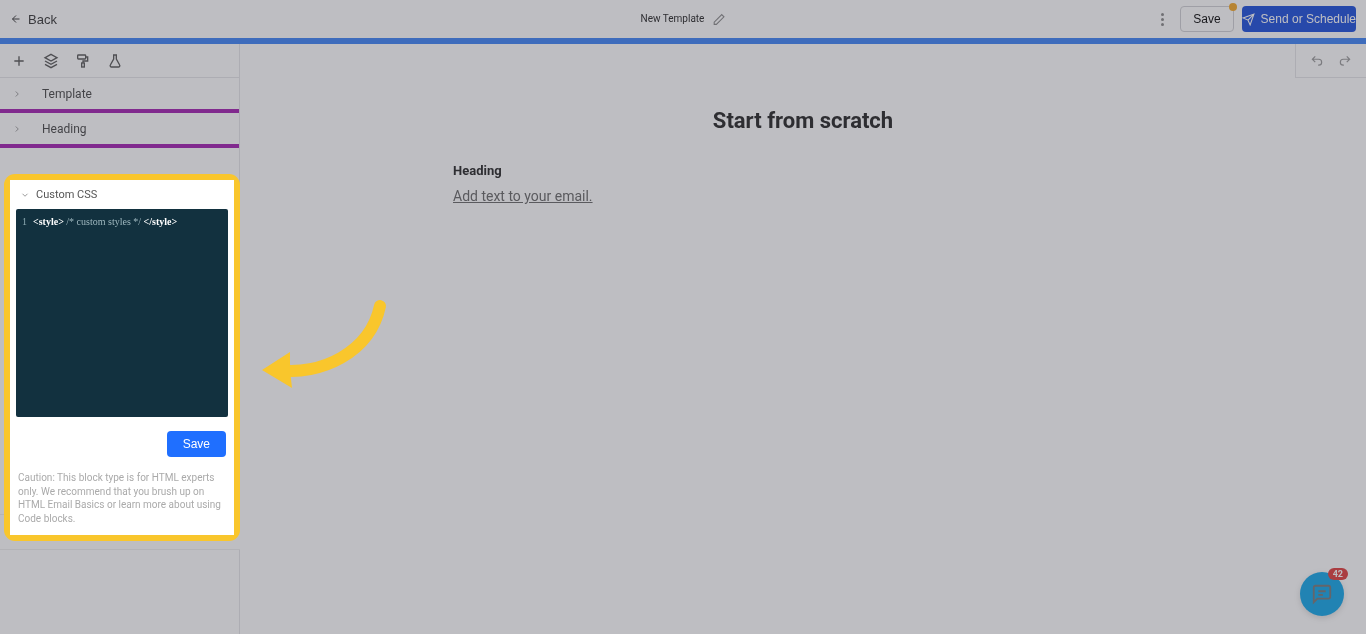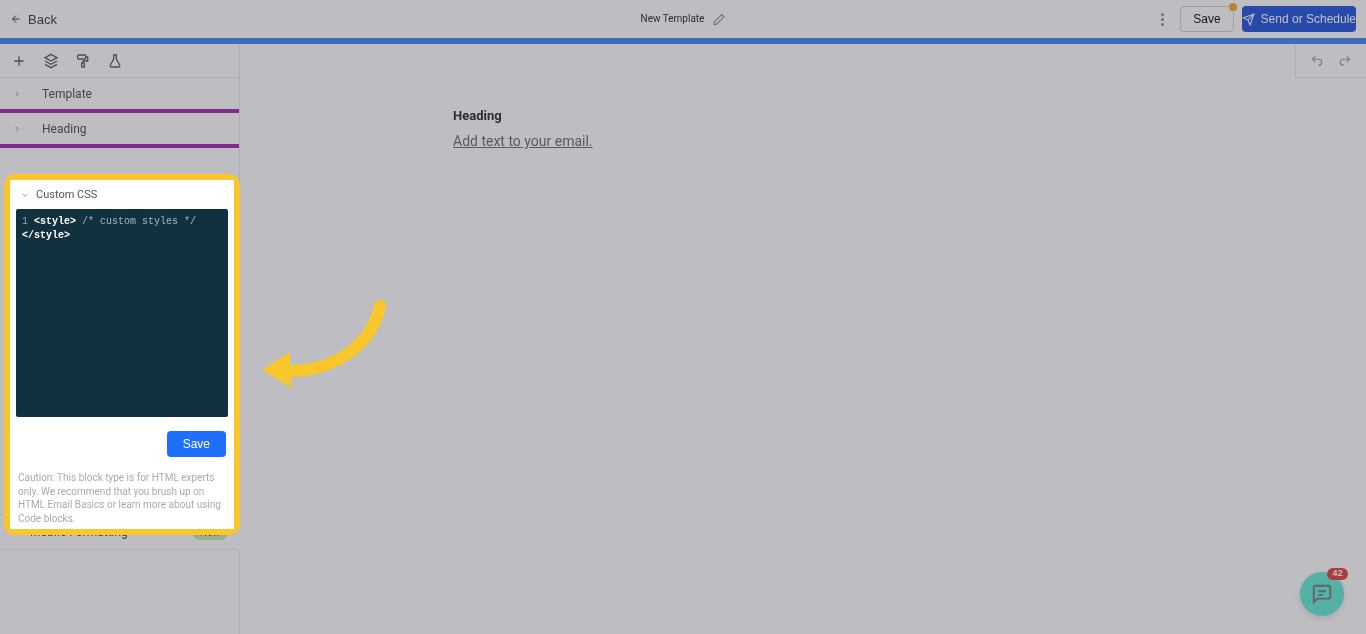--- a/index.html
+++ b/index.html
@@ -38,37 +38,37 @@
 .email-side { flex: 1; background: #fff; min-width:0; }
 .email-center { width: 756px; background: #fff; padding: 30px 28px; }
 .email-title { font-size: 22px; font-weight: 700; text-align: center; margin-bottom: 30px; }
 .email-heading { font-size: 13px; font-weight: 700; margin-bottom: 10px; }
 .email-text { font-size: 14px; color: #666; text-decoration: underline; }
 
 
 .highlight-wrap { position: absolute; left: 4px; top: 174px; width: 236px; z-index: 60; background: #f9c62c; padding: 6px; border-radius: 11px; }
 .highlight-inner { background: #fff; }
 .css-head { display: flex; align-items: center; gap: 6px; padding: 8px 10px; font-size: 11px; color: #555; cursor: pointer; }
-.code-box { background: #12313f; margin: 0 6px; border-radius: 2px; height: 208px; padding: 6px 6px; font-family: Liberation Mono, monospace; font-size: 10px; color: #d8e4e8; line-height: 1.4; overflow: hidden; }
+.code-box { background: #12313f; margin: 0 6px; border-radius: 2px; height: 208px; padding: 6px 6px; font-family: Liberation Serif, serif; font-size: 10px; color: #d8e4e8; line-height: 1.4; overflow: hidden; }
 .code-ln { color: #8aa8b0; margin-right: 6px; }
 .code-tag { color: #fff; font-weight: bold; }
 .code-cmt { color: #9fb8bf; }
 .css-save-row { display: flex; justify-content: flex-end; padding: 14px 8px 8px; }
 .css-save-btn { background: #1f6fff; color: #fff; border: none; border-radius: 4px; padding: 6px 16px; font-size: 12px; cursor: pointer; }
-.css-caution { font-size: 10px; color: #aaa; padding: 6px 8px 4px; line-height: 1.35; }
+.css-caution { font-size: 10px; color: #aaa; padding: 6px 8px 10px; line-height: 1.35; }
 
 
 .mobile-row { position: absolute; left: 0; top: 514px; width: 240px; height: 36px; display: flex; align-items: center; padding: 0 12px; gap: 8px; font-size: 12px; color: #444; border-top: 1px solid #eee; border-bottom: 1px solid #eee; background: #fff; }
 .new-badge { background: #c7e6c0; color: #4d7a3e; font-size: 10px; border-radius: 10px; padding: 2px 8px; margin-left: auto; }
 
 
 .arrow { position: absolute; left: 250px; top: 298px; width: 150px; height: 110px; z-index: 70; pointer-events: none; }
 
 
-.chat { position: absolute; right: 22px; bottom: 18px; width: 44px; height: 44px; border-radius: 50%; background: #5eead4; display: flex; align-items: center; justify-content: center; box-shadow: 0 2px 6px rgba(0,0,0,0.15); z-index: 40; cursor: pointer; font-family: Liberation Mono, monospace; }
+.chat { position: absolute; right: 22px; bottom: 18px; width: 44px; height: 44px; border-radius: 50%; background: #0ea5e9; display: flex; align-items: center; justify-content: center; box-shadow: 0 2px 6px rgba(0,0,0,0.15); z-index: 40; cursor: pointer; }
 .chat-badge { position: absolute; top: -4px; right: -4px; background: #e03a3a; color: #fff; font-size: 9px; font-weight: bold; border-radius: 9px; padding: 1px 5px; }
 </style>
 </head>
 <body>
 
 <div class="header">
   <button class="back-btn">
     <svg width="12" height="12" viewBox="0 0 24 24" fill="none" stroke="currentColor" stroke-width="2">
         <path d="M19 12H5M12 19l-7-7 7-7"></path>
       </svg>
@@ -142,20 +142,21 @@
           <path d="M9 14L4 9l5-5M4 9h11a5 5 0 0 1 0 10h-1"></path>
         </svg>
       <svg viewBox="0 0 24 24" fill="none" stroke="currentColor" stroke-width="2">
           <path d="M15 14l5-5-5-5M20 9H9a5 5 0 0 0 0 10h1"></path>
         </svg>
     </div>
     <div class="canvas">
       <div class="email-bg">
         <div class="email-side"></div>
         <div class="email-center">
+          <div class="email-title">Start from scratch</div>
           <div class="email-heading">Heading</div>
           <div class="email-text">Add text to your email.</div>
         </div>
         <div class="email-side"></div>
       </div>
     </div>
   </div>
 </div>
 
 <div class="mobile-row">

